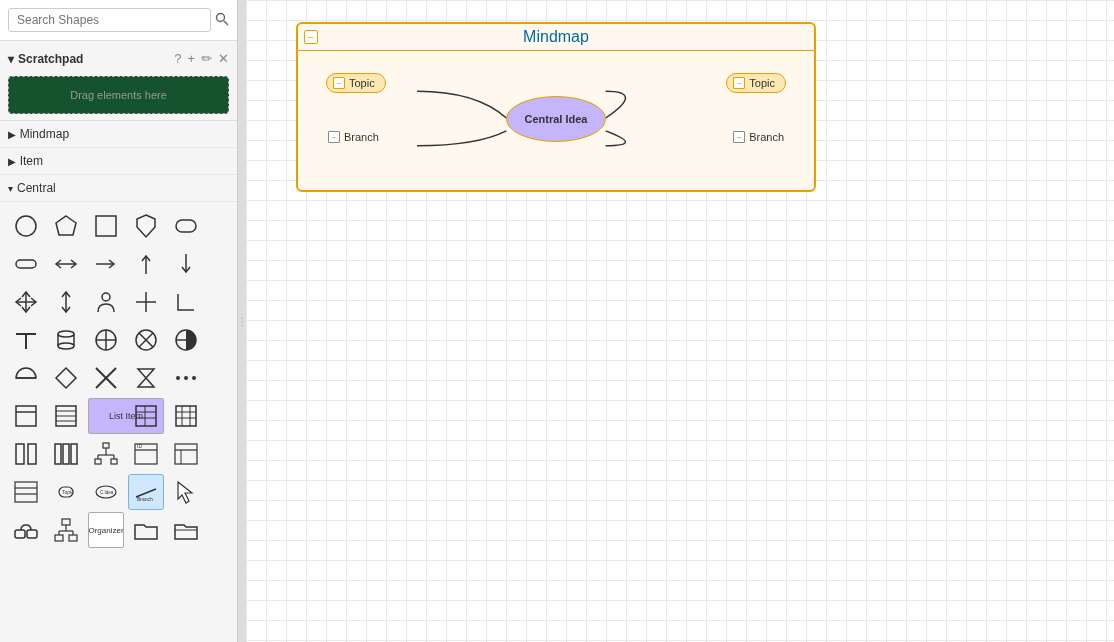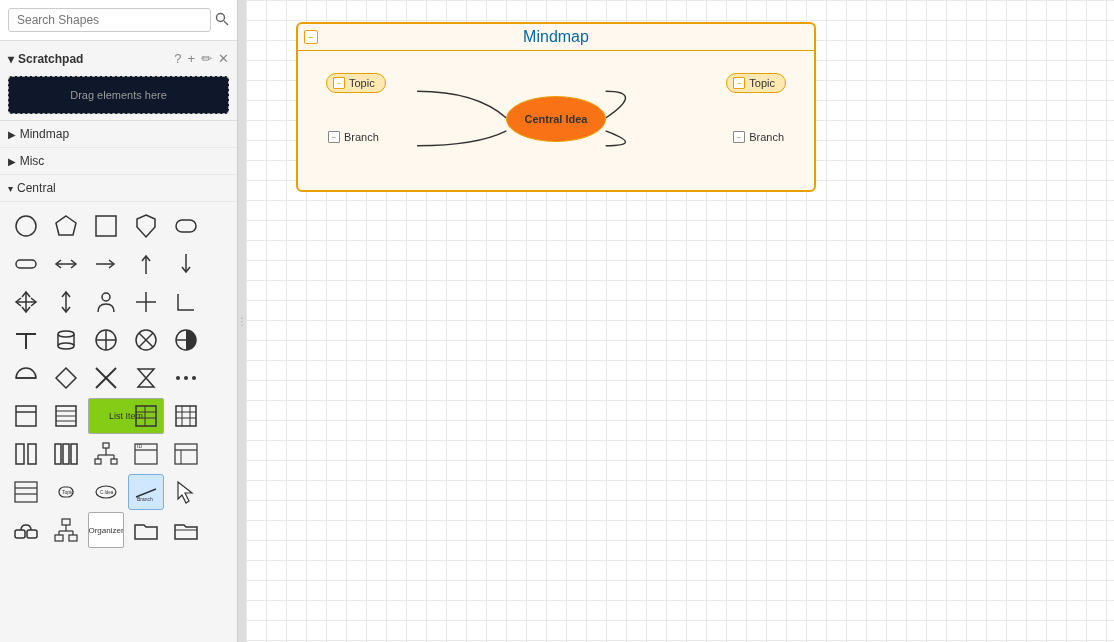--- a/index.html
+++ b/index.html
@@ -72,21 +72,21 @@
       font-size: 13px;
     }
 
     .section-icons span {
       cursor: pointer;
     }
 
     #drag-area {
       border: 1px dashed #aaa;
       border-radius: 4px;
-      background: #0f172a;
+      background: #14532d;
       text-align: center;
       padding: 12px;
       color: #999;
       font-size: 11px;
       margin-top: 6px;
     }
 
     .category-header {
       display: flex;
       align-items: center;
@@ -198,21 +198,21 @@
     }
 
     
     #central-idea {
       position: absolute;
       left: 50%;
       top: 50%;
       transform: translate(-50%, -50%);
       width: 100px;
       height: 46px;
-      background: #f97316;
+      background: #c4b5fd;
       border: 1px solid #e8a000;
       border-radius: 50%;
       display: flex;
       align-items: center;
       justify-content: center;
       font-size: 11px;
       font-weight: bold;
       color: #333;
       z-index: 10;
     }
@@ -332,21 +332,21 @@
 
   <div id="shapes-scroll">
 
     <div class="category-header">
       <span class="arrow-icon">▶</span>
       <span>Mindmap</span>
     </div>
 
     <div class="category-header">
       <span class="arrow-icon">▶</span>
-      <span>Misc</span>
+      <span>Item</span>
     </div>
 
     <div class="category-header">
       <span class="arrow-icon">▾</span>
       <span>Central</span>
     </div>
 
     <div class="shapes-grid">
 
       <div class="shape-item">
@@ -514,21 +514,21 @@
         </svg>
       </div>
       <div class="shape-item">
         <svg viewBox="0 0 26 26">
           <rect x="3" y="3" width="20" height="20" fill="none" stroke="#333" stroke-width="1.5"></rect>
           <line x1="3" y1="8" x2="23" y2="8" stroke="#333" stroke-width="1"></line>
           <line x1="3" y1="13" x2="23" y2="13" stroke="#333" stroke-width="1"></line>
           <line x1="3" y1="18" x2="23" y2="18" stroke="#333" stroke-width="1"></line>
         </svg>
       </div>
-      <div class="shape-item" style="width:76px; font-size:9px; color:#333; border:1px solid #aaa; border-radius:2px; background:#84cc16; padding:11px 4px;">
+      <div class="shape-item" style="width:76px; font-size:9px; color:#333; border:1px solid #aaa; border-radius:2px; background:#c4b5fd; padding:11px 4px;">
         <span>List Item</span>
       </div>
       <div class="shape-item">
         <svg viewBox="0 0 26 26">
           <rect x="3" y="3" width="20" height="20" fill="none" stroke="#333" stroke-width="1.5"></rect>
           <line x1="3" y1="9" x2="23" y2="9" stroke="#333" stroke-width="1"></line>
           <line x1="3" y1="15" x2="23" y2="15" stroke="#333" stroke-width="1"></line>
           <line x1="12" y1="3" x2="12" y2="23" stroke="#333" stroke-width="1"></line>
         </svg>
       </div>

